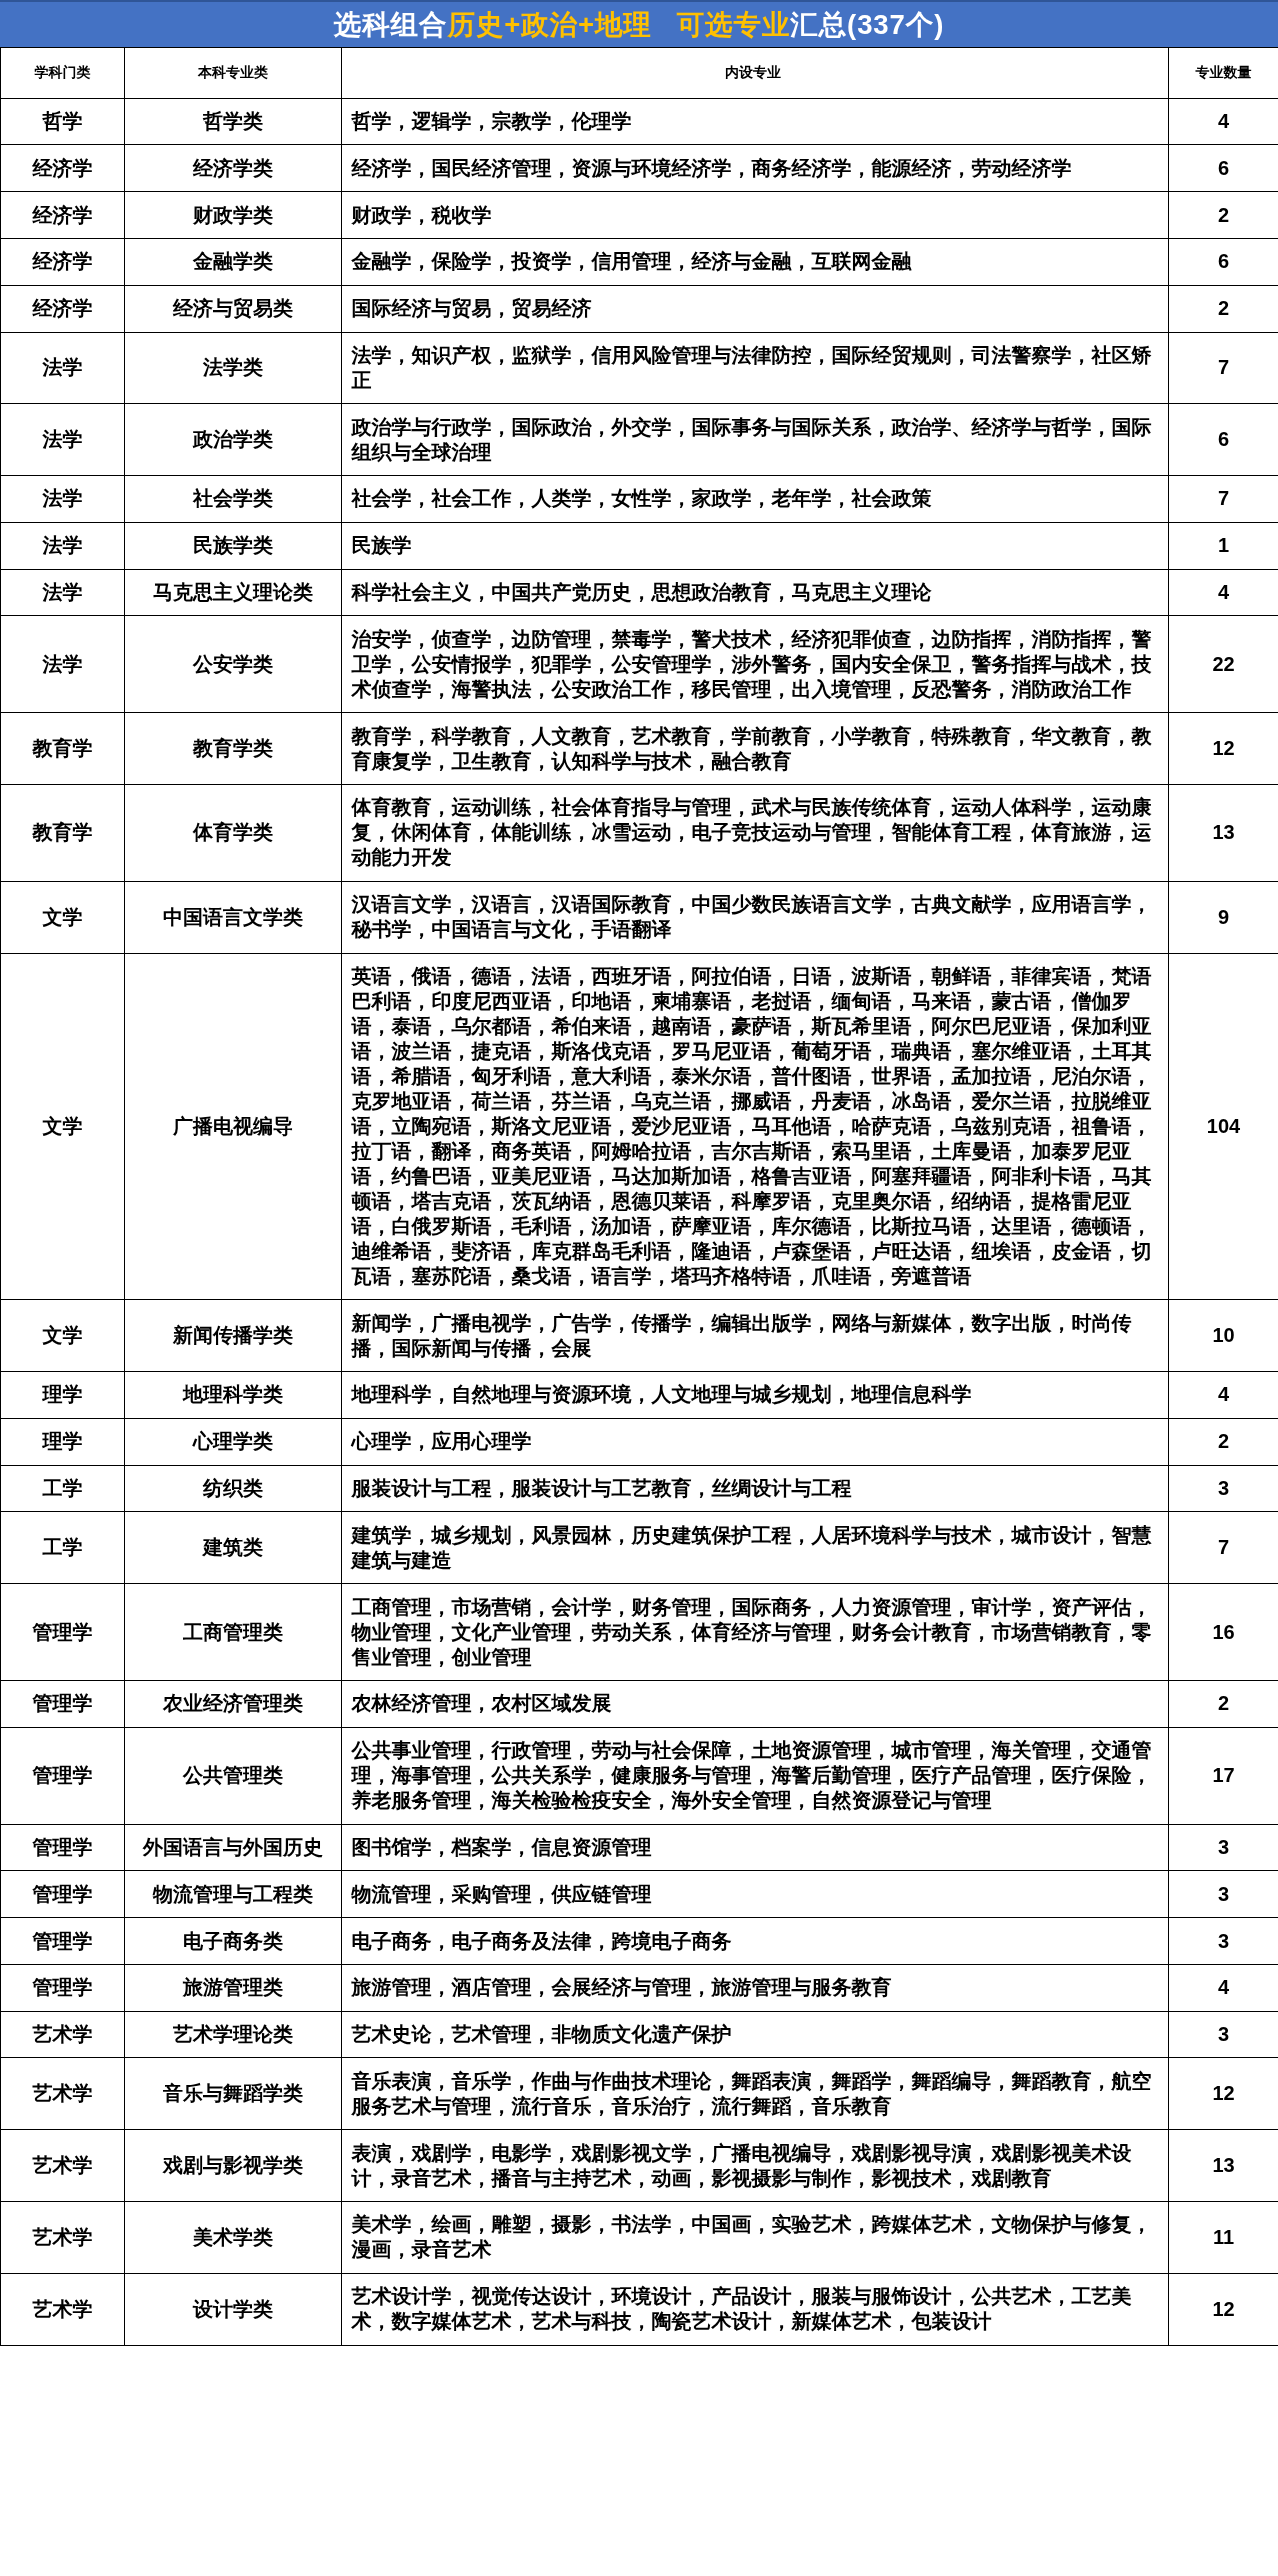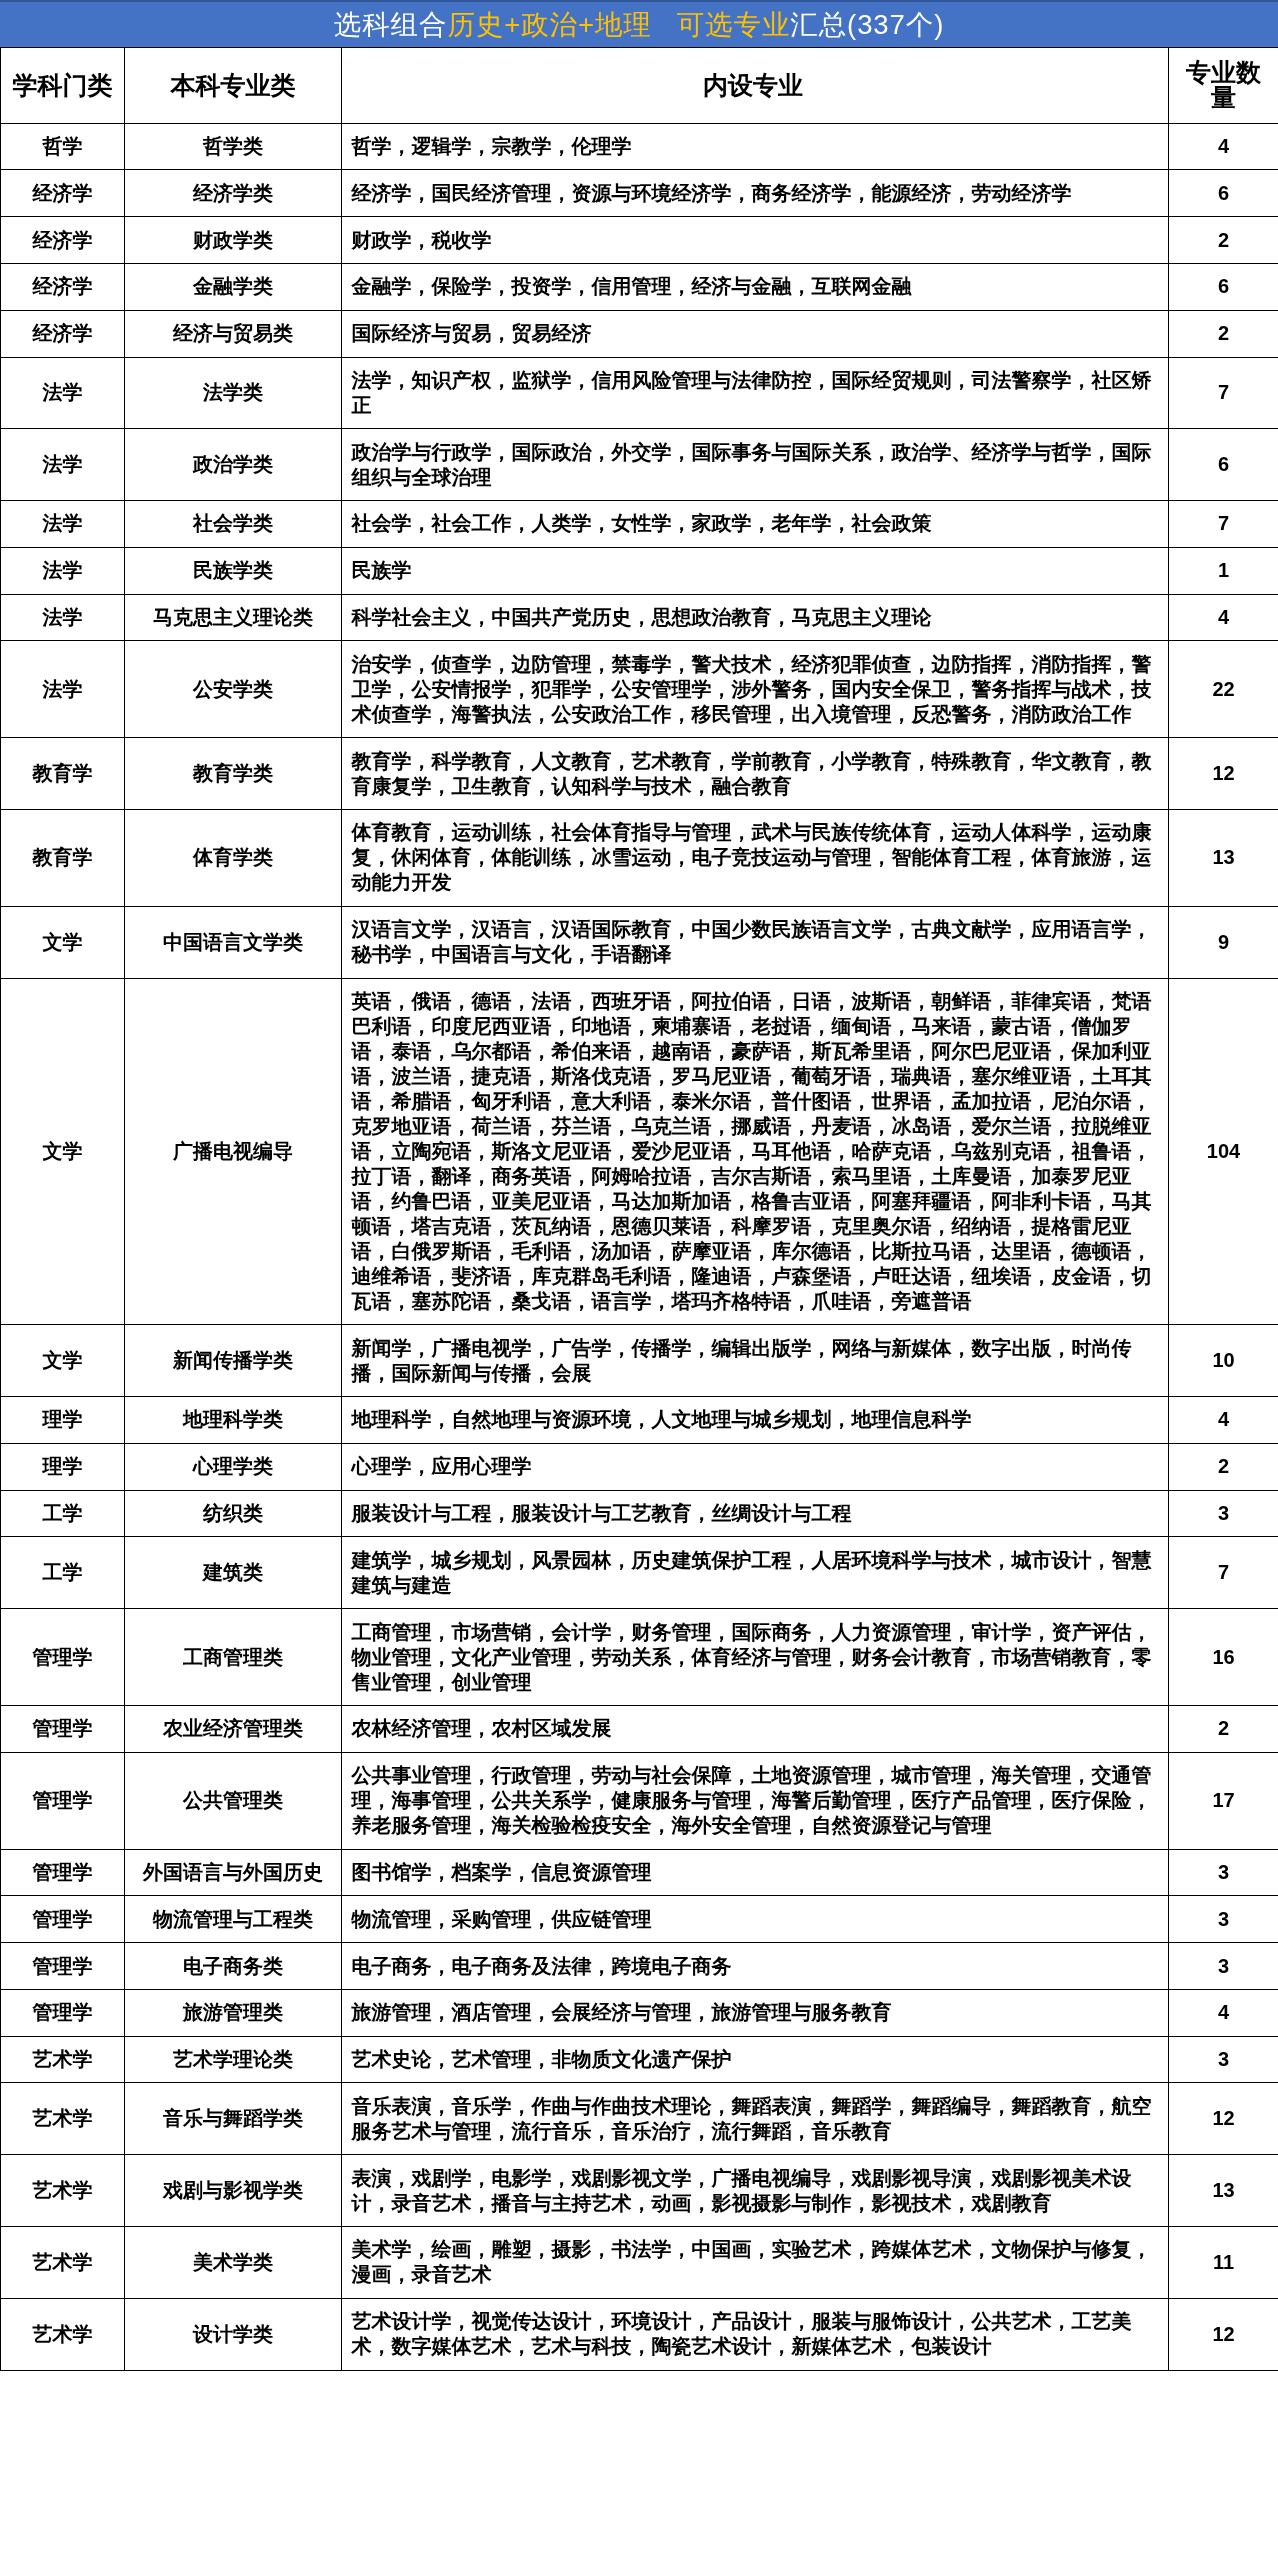--- a/index.html
+++ b/index.html
@@ -21,41 +21,41 @@
   }
   .title-bar {
     width: 100%;
     height: 47px;
     background: var(--header-bg);
     border-top: 2.8px solid #2f5597;
     display: flex;
     align-items: center;
     justify-content: center;
     font-size: 27.5px;
-    font-weight: normal;
+    font-weight: bold;
     color: #ffffff;
     letter-spacing: 0.9px;
   }
   .title-bar .hl { color: var(--highlight); }
   .title-bar .gap { display: inline-block; width: 25px; }
   table {
     width: 100%;
     border-collapse: collapse;
     table-layout: fixed;
   }
   th, td {
     border: 1.9px solid var(--border-color);
     color: var(--text-color);
     font-weight: bold;
     vertical-align: middle;
     padding: 10.4px 7.6px;
     font-size: 20px;
     line-height: 25px;
   }
-  th { font-size: 25px; }
+  th { font-size: 14px; }
   .c1, .c2, .c4 { text-align: center; }
   .c3 { text-align: left; padding-left: 9.5px; padding-right: 13.3px; }
   th.c3 { text-align: center; }
   thead th { padding-top: 12.3px; padding-bottom: 12.3px; }
   td.c4 { font-family: "Liberation Sans", "DejaVu Sans", sans-serif; }
 </style>
 </head>
 <body>
 
 <div class="page">

